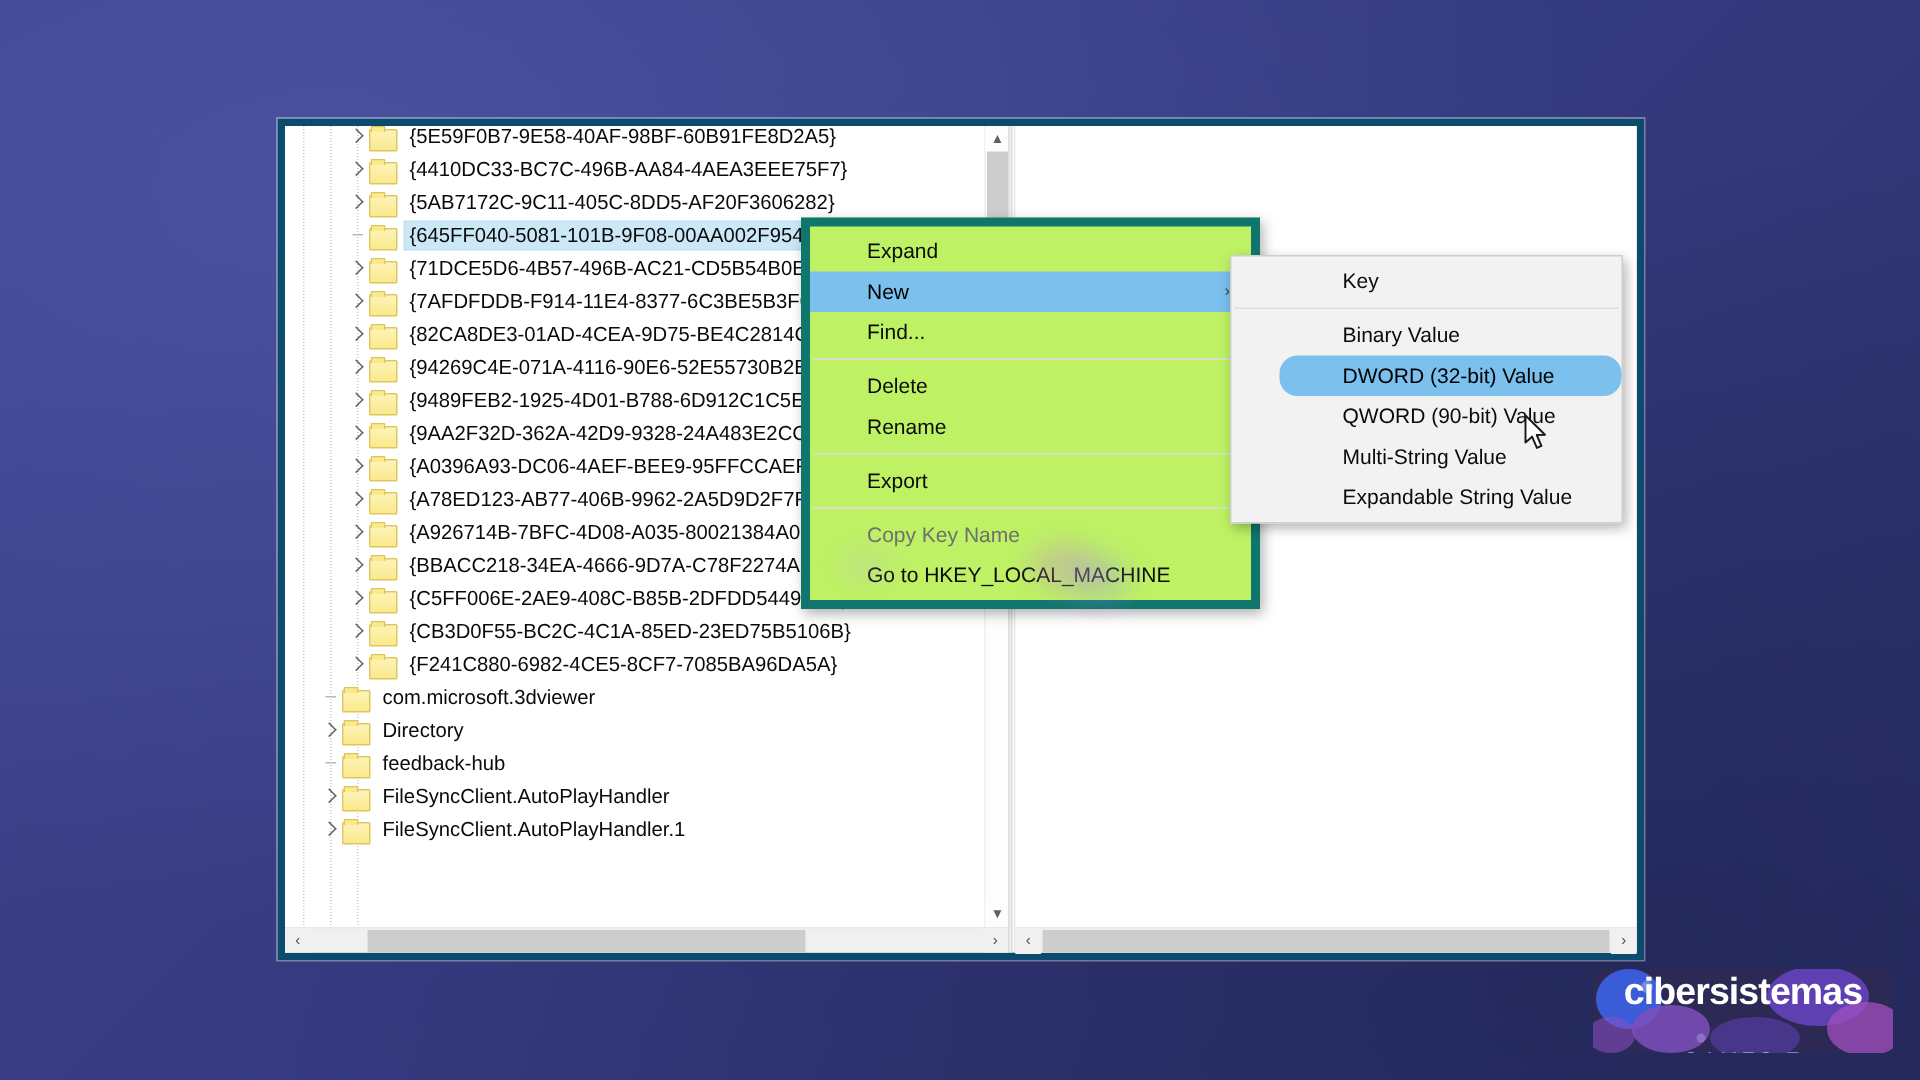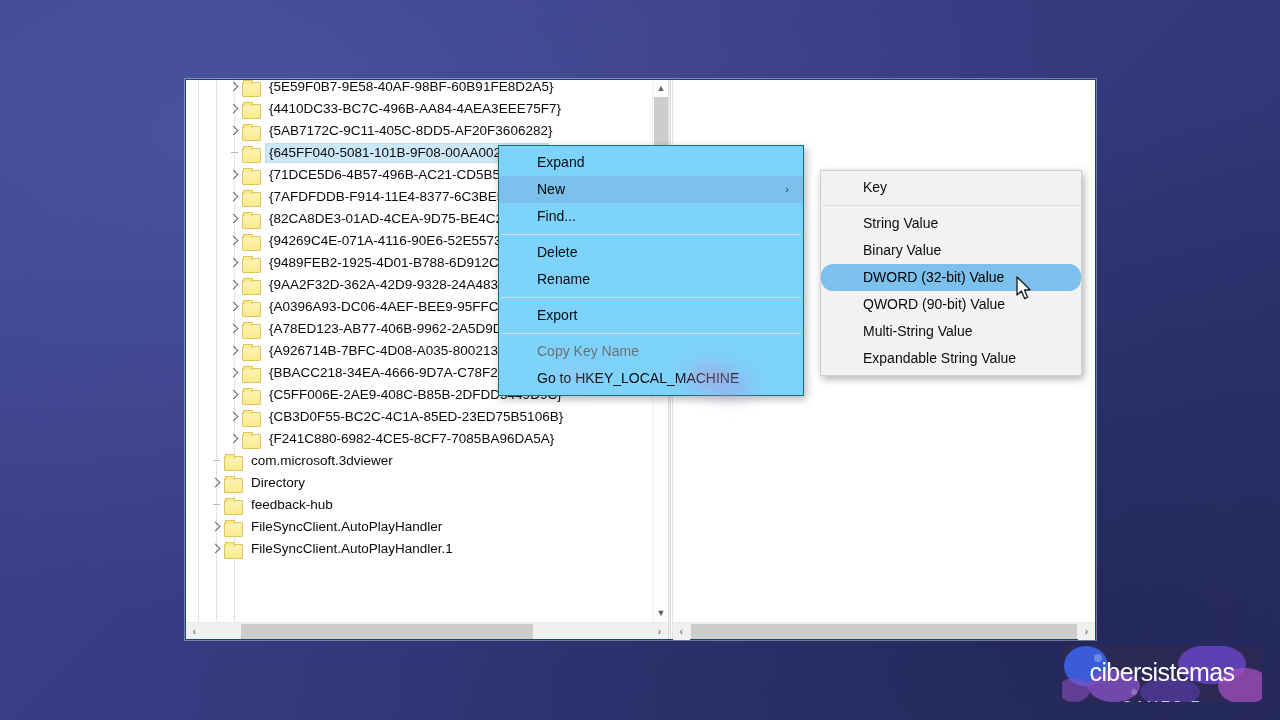--- a/index.html
+++ b/index.html
@@ -28,21 +28,21 @@
   }
 
   
   #regwin {
     position: absolute;
     left: 185px;
     top: 79px;
     width: 911px;
     height: 561px;
     background: #ffffff;
-    border: 1px solid #0c4a6e;
+    border: 5px solid #0c4a6e;
     box-shadow: 0 0 0 1px rgba(255,255,255,0.35);
   }
 
   
   .pane-split {
     position: absolute;
     top: 0;
     bottom: 0;
     width: 3px;
     background: #f0f0f0;
@@ -229,25 +229,25 @@
   }
   #value-pane .vp-body {
     position: absolute;
     inset: 0 0 17px 0;
     background: #fff;
   }
 
   
   #context-menu {
     position: absolute;
-    left: 498px;
+    left: 534px;
     top: 145px;
     width: 306px;
-    background: #7dd3fc;
-    border: 1px solid #0f766e;
+    background: #bef264;
+    border: 6px solid #0f766e;
     box-shadow: 2px 3px 8px rgba(0,0,0,0.30);
     padding: 3px 0;
     z-index: 40;
   }
   .mi {
     position: relative;
     height: 27px;
     line-height: 27px;
     padding: 0 10px 0 38px;
     font-size: 14px;
@@ -277,21 +277,21 @@
     position: absolute;
     left: 820px;
     top: 170px;
     width: 262px;
     background: #f2f2f2;
     border: 1px solid #cfcfcf;
     box-shadow: 2px 3px 8px rgba(0,0,0,0.30);
     padding: 3px 0;
     z-index: 50;
   }
-  #submenu .mi { padding-left: 42px; }
+  #submenu .mi { padding-left: 42px; margin-left: 32px; }
   #submenu .mi.hl { background: #7cc0ee; border-radius: 12px; }
 
   
   #cursor {
     position: absolute;
     left: 1016px;
     top: 276px;
     width: 18px;
     height: 26px;
     z-index: 80;
@@ -308,23 +308,23 @@
     z-index: 70;
     border-radius: 4px;
     overflow: hidden;
   }
   .wm-text {
     position: absolute;
     left: 0; right: 0;
     text-align: center;
   }
   .wm-main {
-    top: 12px;
+    top: 1px;
     font-size: 25px;
-    font-weight: normal;
+    font-weight: bold;
     color: #ffffff;
     letter-spacing: -0.6px;
   }
   .wm-sub {
     top: 52px;
     font-size: 14px;
     color: #cfc9e8;
     letter-spacing: 2.4px;
   }
 
@@ -501,21 +501,20 @@
     <div class="msep"></div>
     <div class="mi"><span>Export</span></div>
     <div class="msep"></div>
     <div class="mi dim"><span>Copy Key Name</span></div>
     <div class="mi"><span>Go to HKEY_LOCAL_MACHINE</span></div>
   </div>
 
 <div id="submenu">
     <div class="mi"><span>Key</span></div>
     <div class="msep"></div>
-    <div class="mi"><span>String Value</span></div>
     <div class="mi"><span>Binary Value</span></div>
     <div class="mi hl"><span>DWORD (32-bit) Value</span></div>
     <div class="mi"><span>QWORD (90-bit) Value</span></div>
     <div class="mi"><span>Multi-String Value</span></div>
     <div class="mi"><span>Expandable String Value</span></div>
   </div>
 
 <div class="ghost-blob" style="left:686px; top:362px; width:46px; height:30px; background:rgba(196,140,205,0.38);"></div>
 <div class="ghost-blob" style="left:712px; top:372px; width:42px; height:28px; background:rgba(160,150,225,0.36);"></div>
 <div class="ghost-blob" style="left:560px; top:366px; width:34px; height:22px; background:rgba(200,175,220,0.25);"></div>

